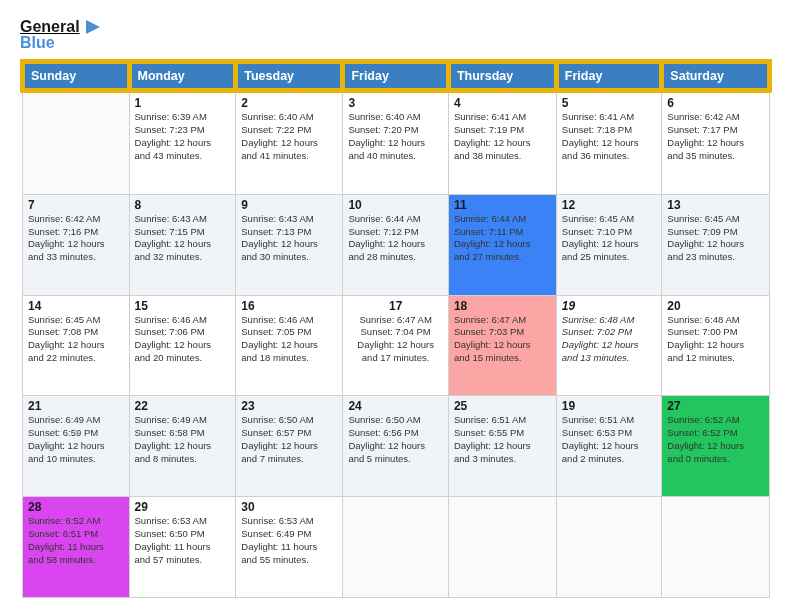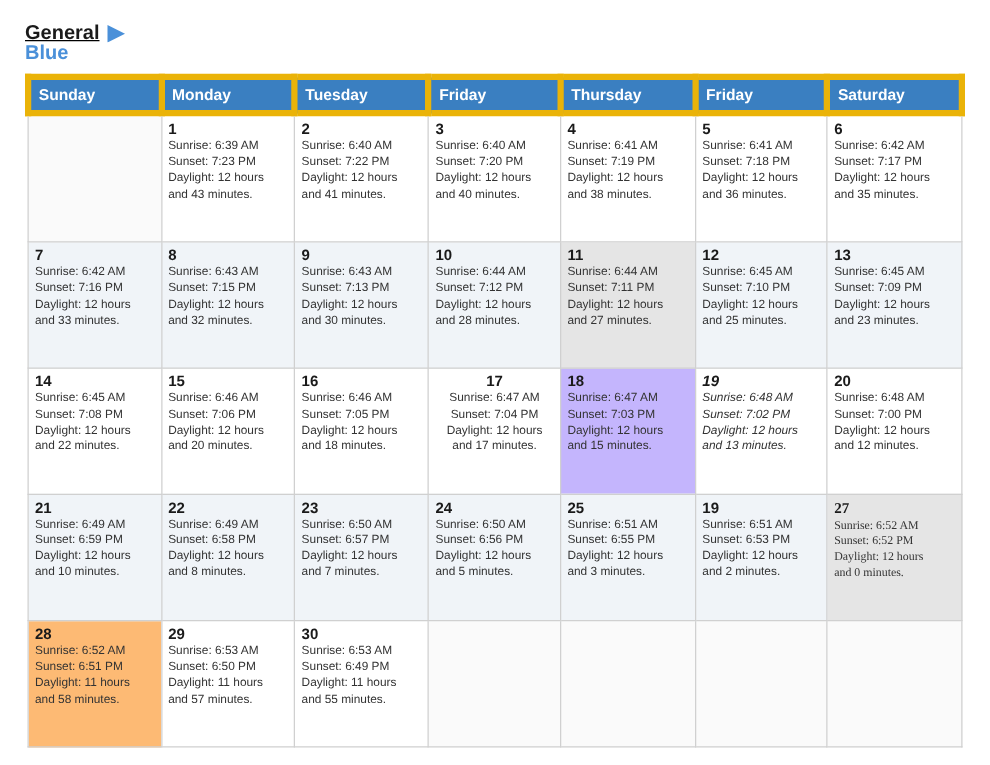--- a/index.html
+++ b/index.html
@@ -187,21 +187,21 @@
 Daylight: 12 hours
 and 30 minutes.</div>
           </td>
           <td style="background-color: rgb(240, 244, 248);">
             <span class="day-number">10</span>
             <div class="day-info" style="white-space: pre-line;">Sunrise: 6:44 AM
 Sunset: 7:12 PM
 Daylight: 12 hours
 and 28 minutes.</div>
           </td>
-          <td style="background-color: #e5e5e5; margin-left: 40px;">
+          <td style="background-color: #3b82f6; margin-left: 40px;">
             <span class="day-number">11</span>
             <div class="day-info" style="white-space: pre-line;">Sunrise: 6:44 AM
 Sunset: 7:11 PM
 Daylight: 12 hours
 and 27 minutes.</div>
           </td>
           <td style="background-color: rgb(240, 244, 248);">
             <span class="day-number">12</span>
             <div class="day-info" style="white-space: pre-line;">Sunrise: 6:45 AM
 Sunset: 7:10 PM
@@ -238,21 +238,21 @@
 Daylight: 12 hours
 and 18 minutes.</div>
           </td>
           <td style="background-color: rgb(255, 255, 255); text-align: center;">
             <span class="day-number">17</span>
             <div class="day-info" style="white-space: pre-line;">Sunrise: 6:47 AM
 Sunset: 7:04 PM
 Daylight: 12 hours
 and 17 minutes.</div>
           </td>
-          <td style="background-color: #c4b5fd; margin-top: 48px;">
+          <td style="background-color: #fca5a5; margin-top: 48px;">
             <span class="day-number">18</span>
             <div class="day-info" style="white-space: pre-line;">Sunrise: 6:47 AM
 Sunset: 7:03 PM
 Daylight: 12 hours
 and 15 minutes.</div>
           </td>
           <td style="background-color: rgb(255, 255, 255); font-style: italic;">
             <span class="day-number">19</span>
             <div class="day-info" style="white-space: pre-line;">Sunrise: 6:48 AM
 Sunset: 7:02 PM
@@ -303,30 +303,30 @@
 Daylight: 12 hours
 and 3 minutes.</div>
           </td>
           <td style="background-color: rgb(240, 244, 248);">
             <span class="day-number">19</span>
             <div class="day-info" style="white-space: pre-line;">Sunrise: 6:51 AM
 Sunset: 6:53 PM
 Daylight: 12 hours
 and 2 minutes.</div>
           </td>
-          <td style="background-color: #e5e5e5; font-family: Liberation Serif, serif;">
+          <td style="background-color: #22c55e;">
             <span class="day-number">27</span>
             <div class="day-info" style="white-space: pre-line;">Sunrise: 6:52 AM
 Sunset: 6:52 PM
 Daylight: 12 hours
 and 0 minutes.</div>
           </td>
         </tr>
         <tr>
-          <td style="background-color: #fdba74;">
+          <td style="background-color: #d946ef;">
             <span class="day-number">28</span>
             <div class="day-info" style="white-space: pre-line;">Sunrise: 6:52 AM
 Sunset: 6:51 PM
 Daylight: 11 hours
 and 58 minutes.</div>
           </td>
           <td style="background-color: rgb(255, 255, 255);">
             <span class="day-number">29</span>
             <div class="day-info" style="white-space: pre-line;">Sunrise: 6:53 AM
 Sunset: 6:50 PM

